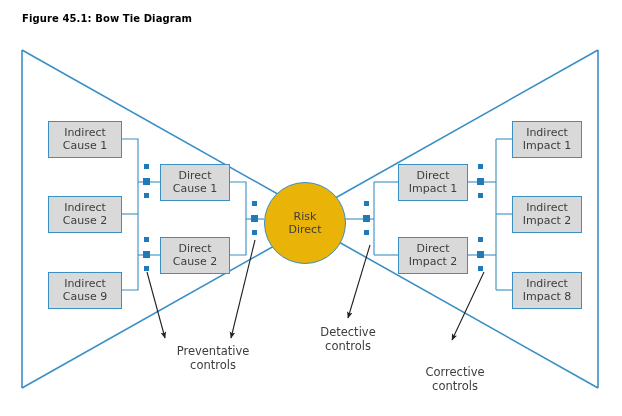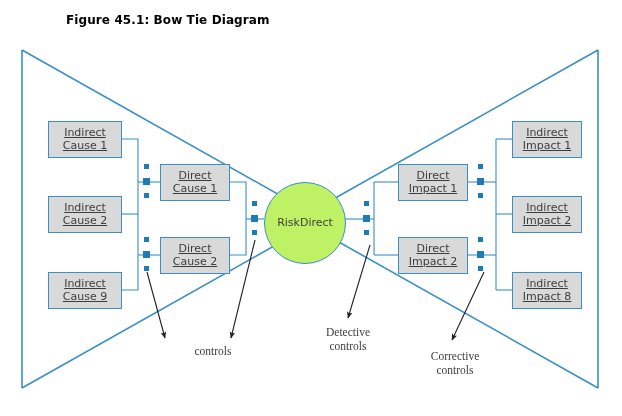--- a/index.html
+++ b/index.html
@@ -12,26 +12,25 @@
     width: 622px;
     height: 416px;
     position: relative;
     font-family: "DejaVu Sans", "Liberation Sans", sans-serif;
     overflow: hidden;
   }
   #figure-title {
     position: absolute;
     left: 22px;
     top: 13px;
-    font-size: 12px;
+    font-size: 10px;
     font-weight: bold;
     color: #000000;
     letter-spacing: 0.1px;
     white-space: nowrap;
-    margin-left: 44px;
   }
   #diagram-canvas {
     position: absolute;
     left: 0;
     top: 0;
     width: 622px;
     height: 416px;
   }
   .node-box {
     position: absolute;
@@ -41,46 +40,46 @@
     display: flex;
     flex-direction: column;
     align-items: center;
     justify-content: center;
     font-size: 11px;
     color: #3d3d3d;
     line-height: 1.18;
     text-align: center;
     white-space: nowrap;
   }
-  .node-box .ln { display: block; text-decoration: underline; }
+  .node-box .ln { display: block; }
   .risk-circle {
     position: absolute;
     left: 264px;
     top: 182px;
     width: 80px;
     height: 80px;
     border-radius: 50%;
-    background: #bef264;
+    background: #eab308;
     border: 1.3px solid #3a8fc4;
     display: flex;
+    flex-direction: column;
     align-items: center;
     justify-content: center;
     font-size: 11px;
     color: #3d3d3d;
     line-height: 1.2;
     text-align: center;
   }
   .control-label {
     position: absolute;
     font-size: 11.5px;
     color: #3d3d3d;
     line-height: 1.22;
     text-align: center;
     white-space: nowrap;
-    font-family: Liberation Serif, serif;
   }
   .control-label .ln { display: block; }
 </style>
 </head>
 <body>
 
 <div id="figure-title">Figure 45.1: Bow Tie Diagram</div>
 
 <svg id="diagram-canvas" viewBox="0 0 622 416">
 
@@ -209,22 +208,23 @@
 <div class="node-box" style="left:512px; top:196px; width:70px; height:37px;">
   <span class="ln">Indirect</span>
   <span class="ln">Impact 2</span>
 </div>
 <div class="node-box" style="left:512px; top:272px; width:70px; height:37px;">
   <span class="ln">Indirect</span>
   <span class="ln">Impact 8</span>
 </div>
 
 <div class="control-label" style="left:158px; top:344px; width:110px;">
+  <span class="ln">Preventative</span>
   <span class="ln">controls</span>
 </div>
 <div class="control-label" style="left:305px; top:325px; width:86px;">
   <span class="ln">Detective</span>
   <span class="ln">controls</span>
 </div>
-<div class="control-label" style="left:409px; top:349px; width:92px;">
+<div class="control-label" style="left:409px; top:365px; width:92px;">
   <span class="ln">Corrective</span>
   <span class="ln">controls</span>
 </div>
 
 </body></html>

